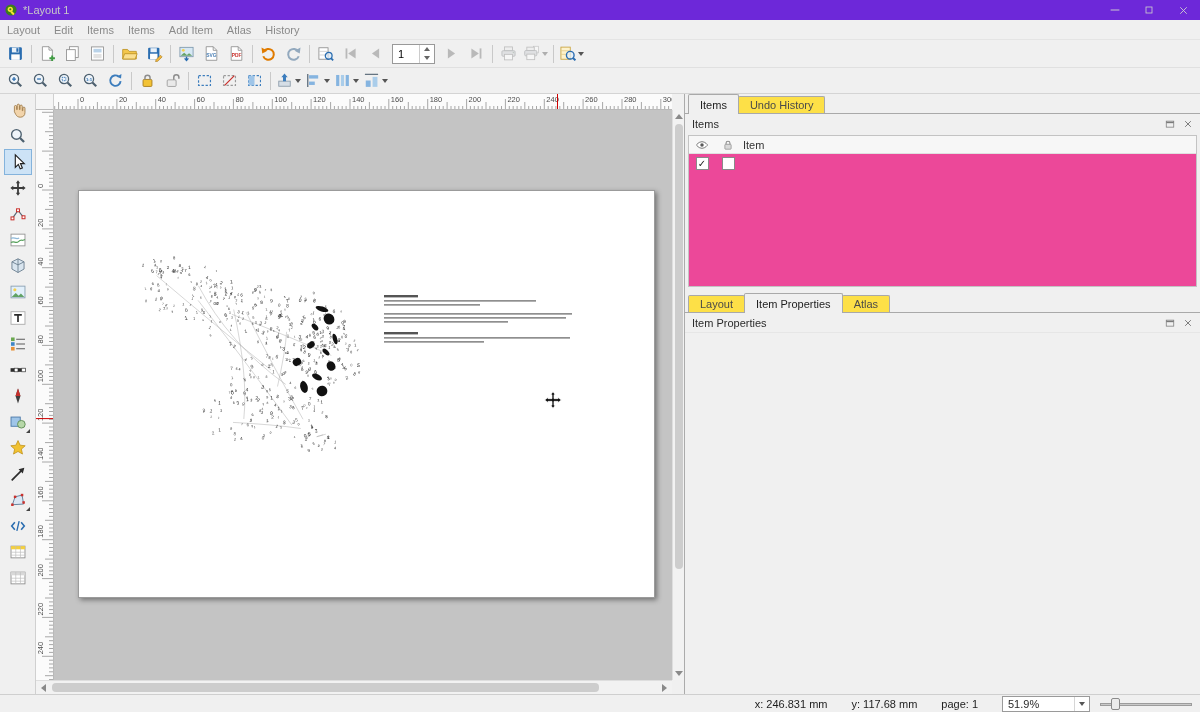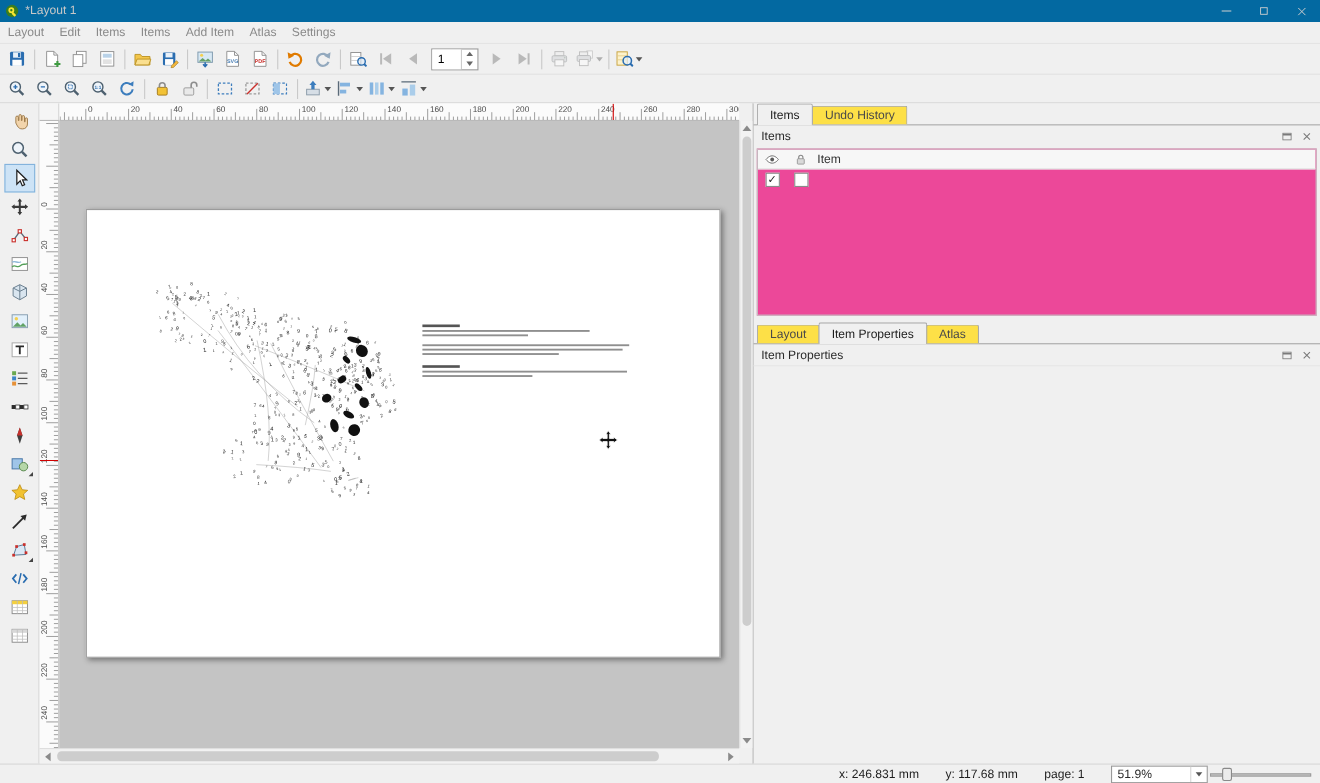--- a/index.html
+++ b/index.html
@@ -1,20 +1,20 @@
 <!DOCTYPE html>
 <html><head>
 <meta charset="utf-8">
 <style>
 *{box-sizing:border-box;margin:0;padding:0}
 html,body{width:1200px;height:712px;overflow:hidden}
 body{font-family:"Liberation Sans","DejaVu Sans",sans-serif;font-size:11px;background:#f0f0f0;color:#2b2b2b}
 
 
-#titlebar{height:20px;background:#0369a1;display:flex;align-items:center;color:#c8c8c8}
+#titlebar{height:20px;background:#6d28d9;display:flex;align-items:center;color:#c8c8c8}
 #titlebar .logo{margin:0 5px 0 4px;display:flex}
 #titlebar .wc{margin-left:auto;display:flex;height:100%}
 .wcbtn{width:34px;display:flex;align-items:center;justify-content:center}
 
 
 #menubar{height:20px;display:flex;align-items:center;background:#f0f0f0;border-bottom:1px solid #e4e4e4}
 .menuitem{padding:2px 7px;color:#8a8a8a}
 
 
 .toolbar{display:flex;align-items:center;background:#f0f0f0;padding-left:3px}
@@ -70,21 +70,21 @@
 .cell.c2{flex:1;display:flex;align-items:center;gap:4px;padding-left:2px}
 .itemrow{display:flex;height:18px;align-items:center}
 .cb{width:13px;height:13px;border:1px solid #8a8a8a;background:#fff;font-size:10px;line-height:11px;text-align:center;color:#222}
 .panelgap{height:4px}
 #propsarea{flex:1;border-top:1px solid #e6e6e6}
 
 
 #statusbar{height:18px;border-top:1px solid #cfcfcf;display:flex;align-items:center;background:#f0f0f0;padding:8px 8px}
 .sbspacer{flex:1}
 .sblabel{margin-right:24px;color:#1d1d1d}
-#zoomcombo{width:88px;height:16px;background:#fff;border:1px solid #9a9a9a;display:flex;align-items:center;margin-right:2px}
+#zoomcombo{width:88px;height:16px;background:#fff;border:1px solid #9a9a9a;display:flex;align-items:center;margin-right:10px}
 #zoomcombo .zval{flex:1;padding-left:5px}
 #zoomcombo .zdd{width:15px;height:100%;display:flex;align-items:center;justify-content:center;border-left:1px solid #d6d6d6}
 #zoomcombo .zdd::after{content:'';border-left:3px solid transparent;border-right:3px solid transparent;border-top:4px solid #555}
 #zoomslider{width:92px;height:14px;position:relative}
 .sgroove{position:absolute;left:0;right:0;top:6px;height:3px;background:#c9c9c9;border:1px solid #9c9c9c}
 .shandle{position:absolute;top:1px;width:9px;height:12px;background:#ececec;border:1px solid #8a8a8a;border-radius:2px}
 </style>
 </head>
 <body>
 
@@ -119,21 +119,21 @@
     </span>
   </div>
 
   <div id="menubar">
       <span class="menuitem">Layout</span>
       <span class="menuitem">Edit</span>
       <span class="menuitem">Items</span>
       <span class="menuitem">Items</span>
       <span class="menuitem">Add Item</span>
       <span class="menuitem">Atlas</span>
-      <span class="menuitem">Settings</span>
+      <span class="menuitem">History</span>
     </div>
 
   <div id="tb1" class="toolbar">
       <button class="tbtn">
         <svg viewBox="0 0 16 16" width="17" height="17">
           <rect x="2" y="2" width="12" height="12" rx="1.2" fill="#2a6db0"></rect>
           <rect x="4.6" y="2.4" width="6.8" height="4.6" fill="#e9f1f9"></rect>
           <rect x="8.8" y="3" width="2" height="3.4" fill="#2a6db0"></rect>
           <rect x="4" y="8.8" width="8" height="5.2" fill="#fdfdfd"></rect>
         </svg>

